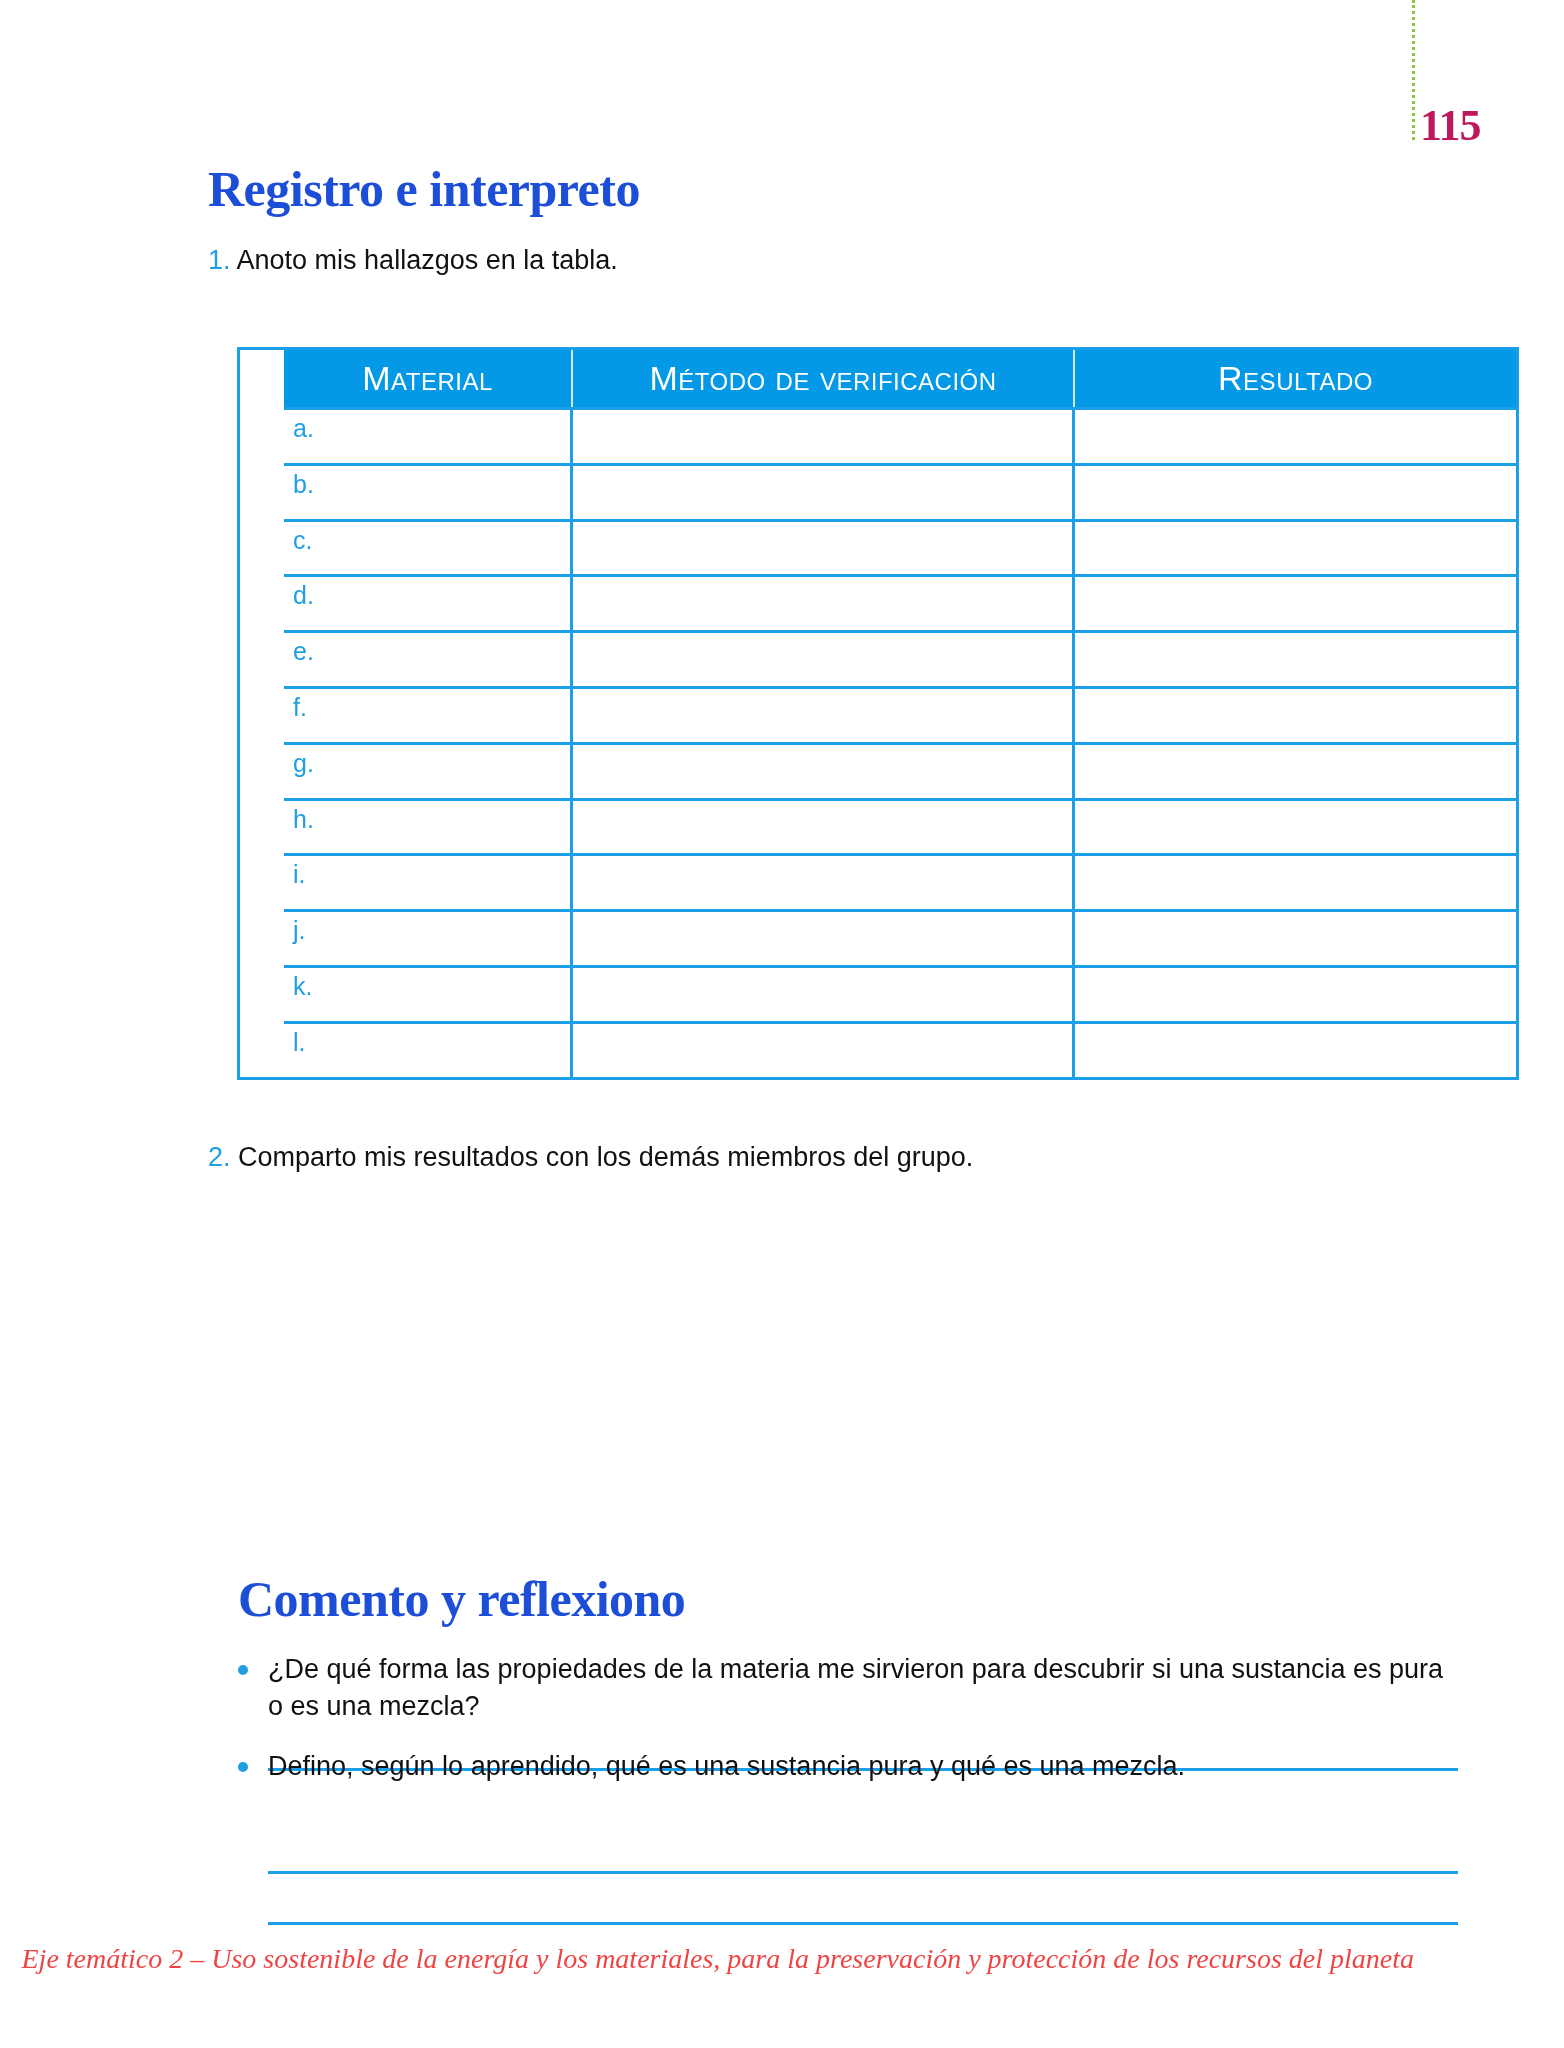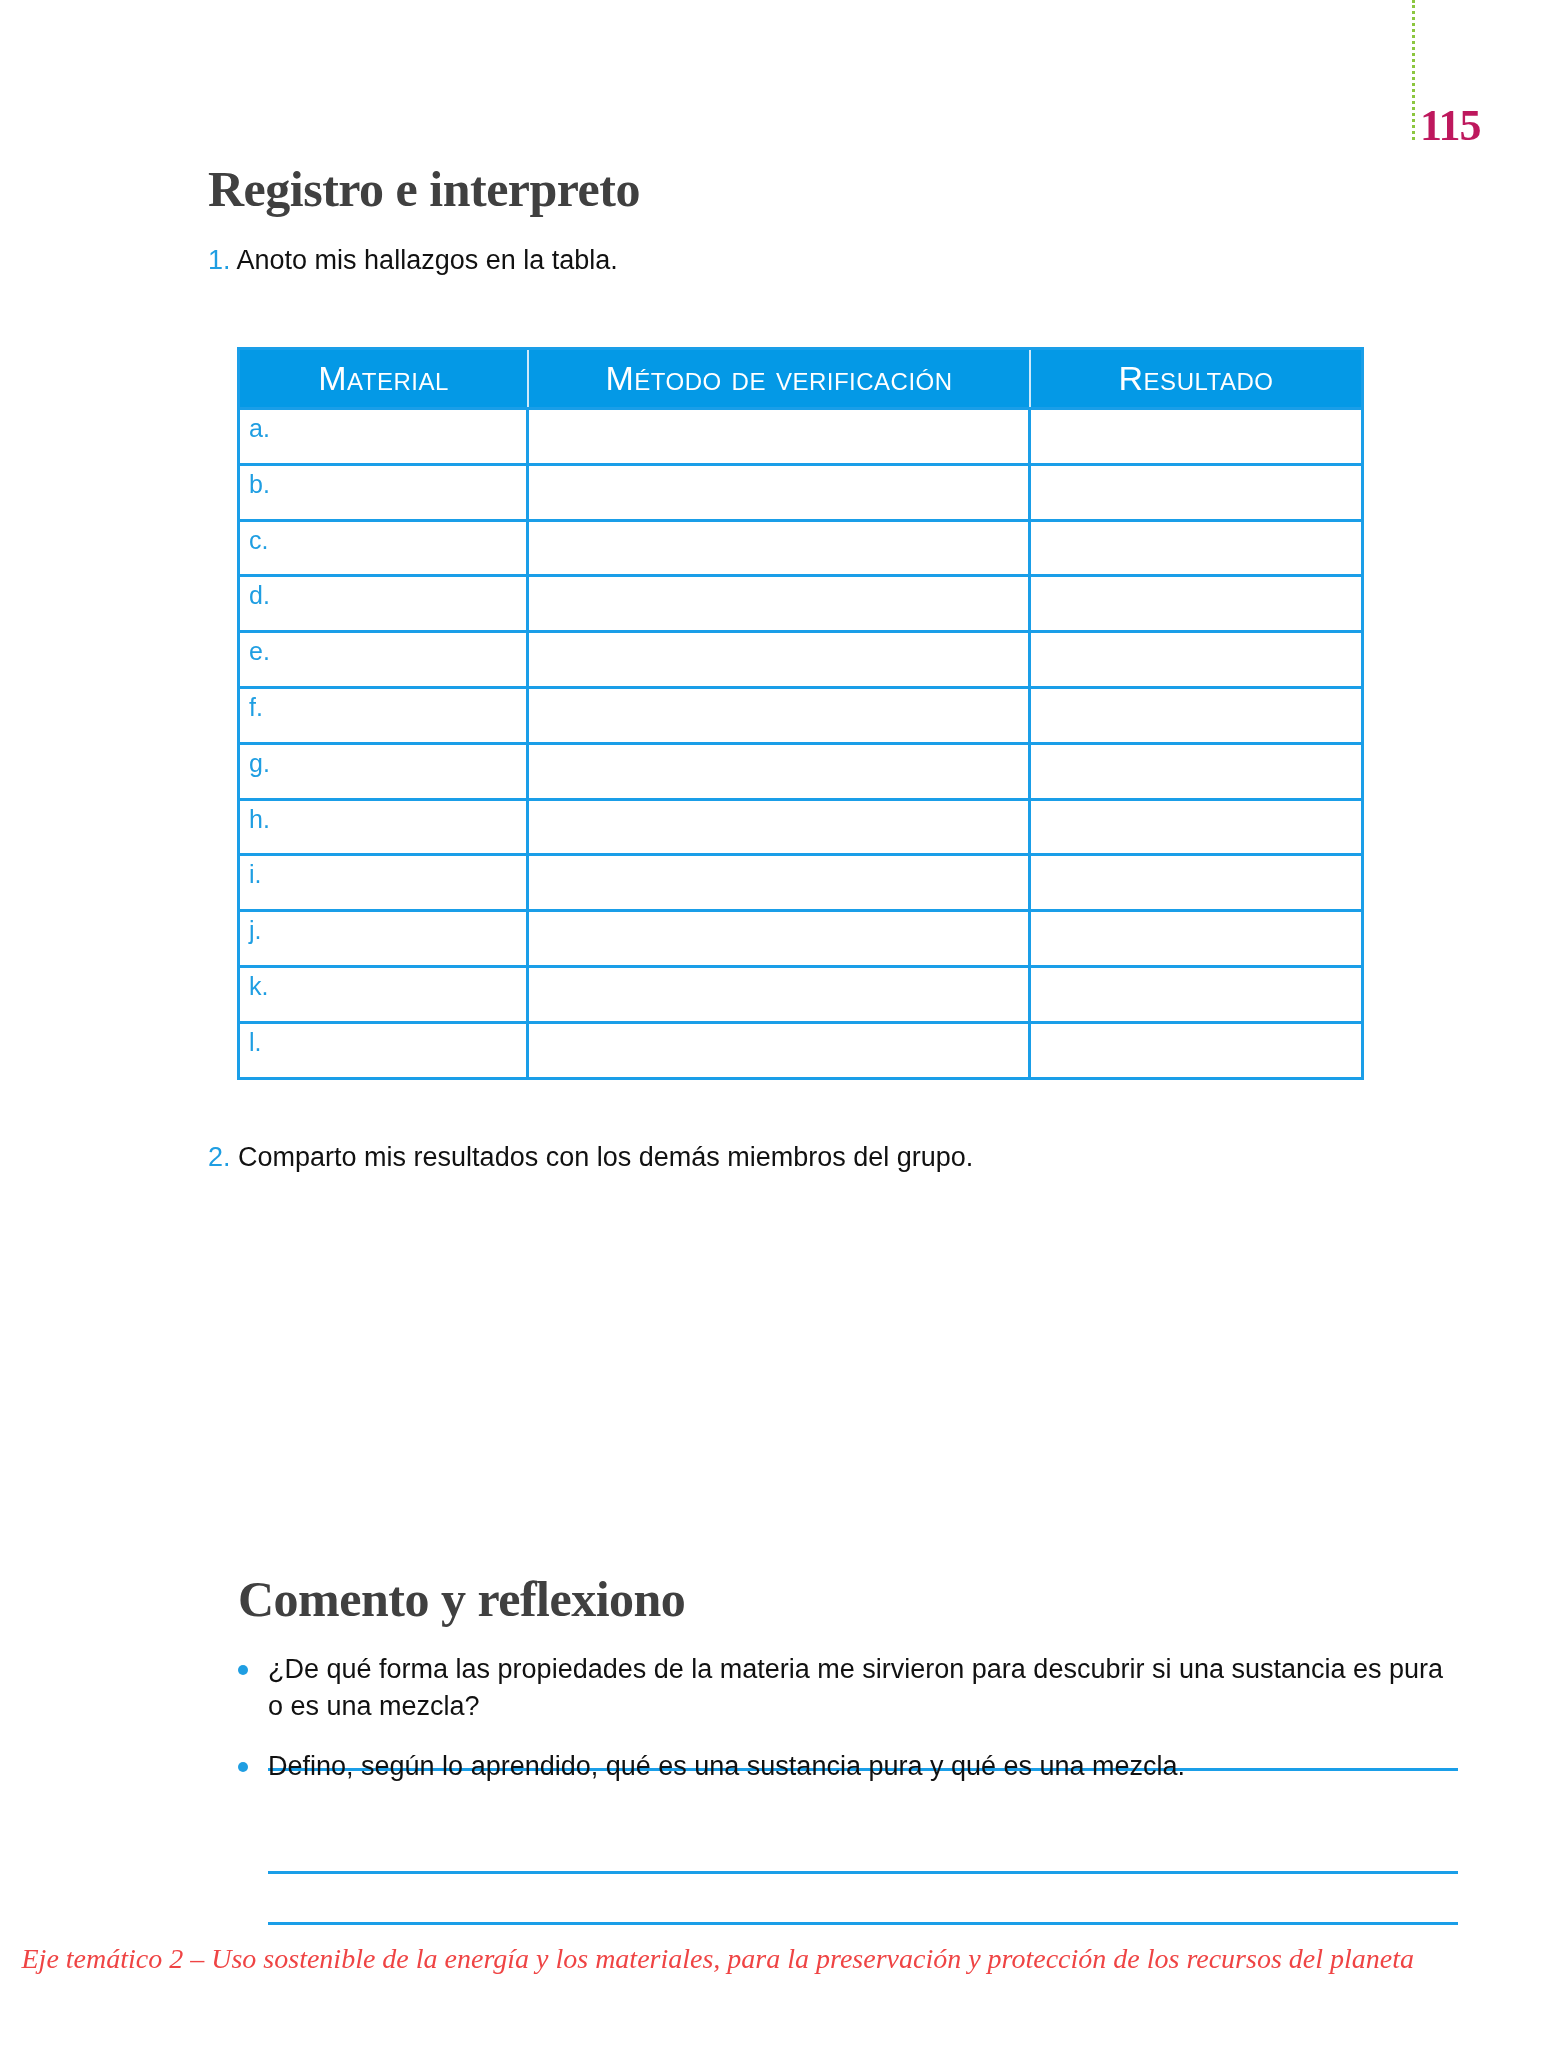--- a/index.html
+++ b/index.html
@@ -5,31 +5,31 @@
   html, body { margin: 0; padding: 0; background: #ffffff; }
   body { width: 1564px; height: 2048px; position: relative; overflow: hidden;
          font-family: "Liberation Sans", sans-serif; color: #1a1a1a; }
 
   .margin-rule { position: absolute; left: 1412px; top: 0; height: 140px; width: 0;
                  border-left: 3px dotted #8cc63f; }
   .page-number { position: absolute; left: 1420px; top: 100px; font-family: "Liberation Serif", serif;
                  font-weight: bold; font-size: 44px; color: #be185d; letter-spacing: -1px; }
 
   .section-title { position: absolute; font-family: "Liberation Serif", serif; font-weight: bold;
-                   color: #404040; font-size: 50px; letter-spacing: -0.5px; margin: 0; }
+                   color: #1d4ed8; font-size: 50px; letter-spacing: -0.5px; margin: 0; }
   #title1 { left: 208px; top: 160px; }
   #title2 { left: 238px; top: 1570px; }
 
   .instruction { position: absolute; font-size: 27px; color: #111; }
   .instruction .num { color: #1f9ee2; }
   #instr1 { left: 208px; top: 245px; }
   #instr2 { left: 208px; top: 1142px; }
 
-  .table { position: absolute; left: 237px; top: 347px; width: 1127px;
-           border: 3px solid #1a9ee8; box-sizing: border-box; }
+  .table { position: absolute; left: 237px; top: 347px; width: 1282px;
+           border: 3px solid #1a9ee8; box-sizing: border-box; padding-left: 44px; }
   .thead { display: flex; height: 57px; background: #0499e6; }
   .th { color: #fff; font-size: 34px; display: flex; align-items: center; justify-content: center;
         font-variant: small-caps; letter-spacing: 0.5px; box-sizing: border-box; }
   .th.c1 { width: 289px; border-right: 2px solid #cfe9fa; }
   .th.c2 { width: 502px; border-right: 2px solid #cfe9fa; }
   .th.c3 { flex: 1; }
   .tr { display: flex; height: 55.8px; border-top: 3px solid #1a9ee8; box-sizing: border-box; }
   .td { box-sizing: border-box; }
   .td.c1 { width: 289px; border-right: 3px solid #1a9ee8; padding: 4px 0 0 9px;
            color: #1f9ee2; font-size: 25px; }

